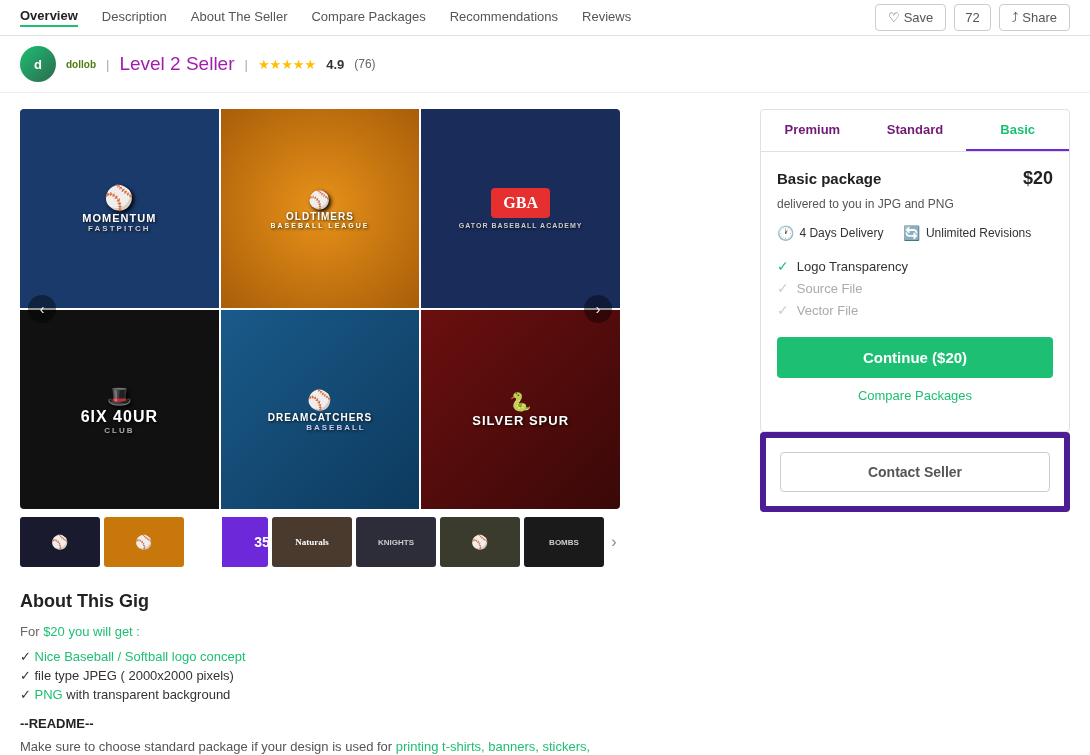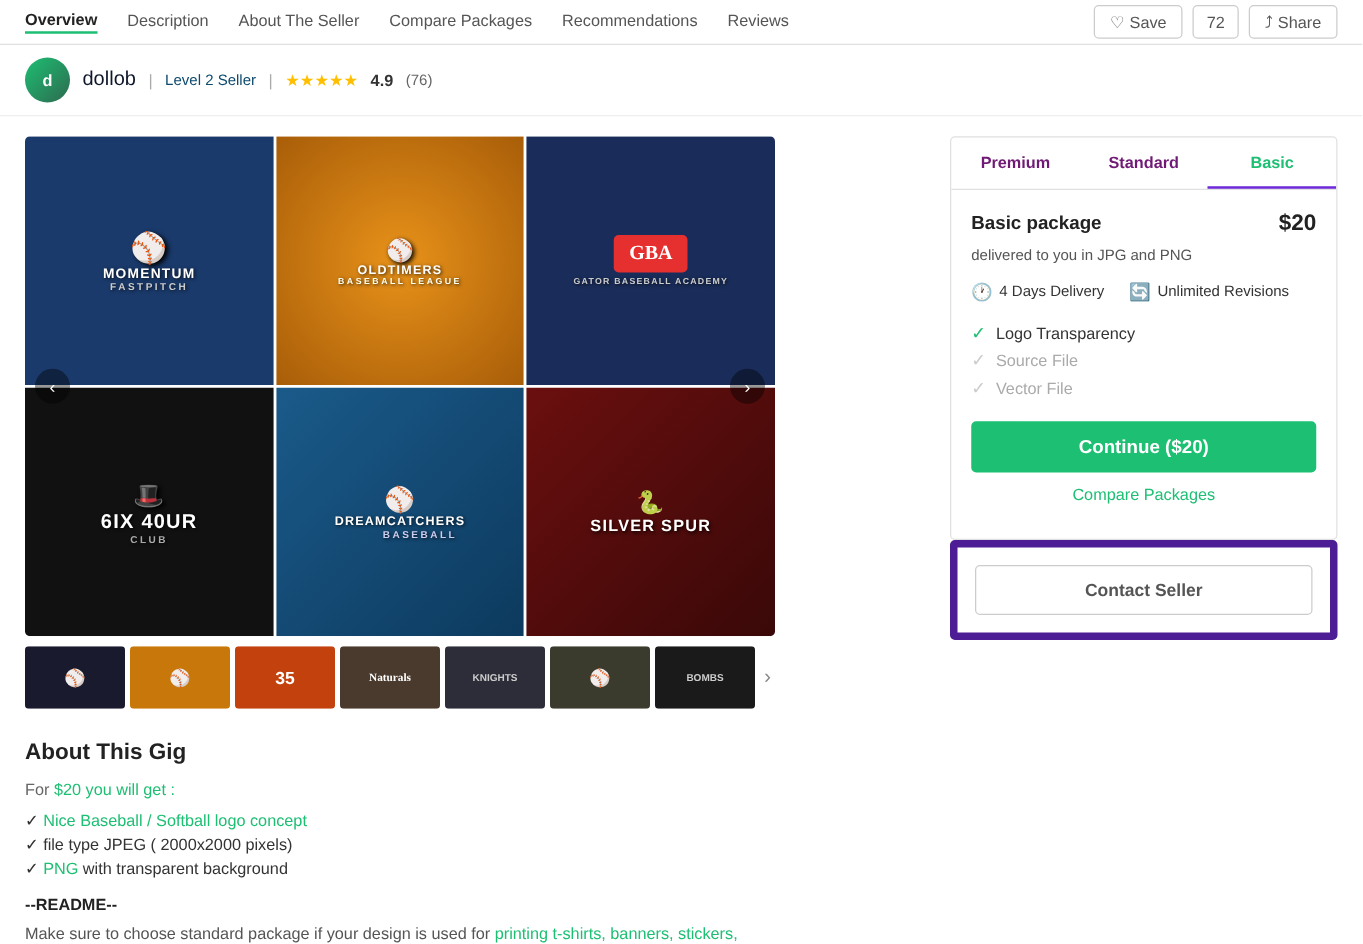--- a/index.html
+++ b/index.html
@@ -67,27 +67,27 @@
       border-radius: 50%;
       background: linear-gradient(135deg, #1dbf73, #2d6a4f);
       display: flex;
       align-items: center;
       justify-content: center;
       color: #fff;
       font-size: 13px;
       font-weight: bold;
     }
     .seller-name {
-      font-weight: 400;
-      color: #0f172a;
-      font-size: 16px;
+      font-weight: 700;
+      color: #4d7c0f;
+      font-size: 10px;
     }
     .seller-level {
-      color: #0c4a6e;
-      font-size: 12px;
+      color: #a21caf;
+      font-size: 19px;
     }
     .stars {
       color: #ffbf00;
       font-size: 13px;
     }
     .rating-val {
       font-weight: 700;
       color: #333;
       font-size: 13px;
     }
@@ -479,21 +479,21 @@
         <div class="thumb-bg" style="background:#1a1a2e;">
           <span style="font-size:14px;">⚾</span>
         </div>
       </div>
       <div class="thumb">
         <div class="thumb-bg" style="background:#c8780a;">
           <span style="font-size:14px;">⚾</span>
         </div>
       </div>
       <div class="thumb">
-        <div class="thumb-bg" style="background:#c2410c;">
+        <div class="thumb-bg" style="background:#6d28d9;margin-left:34px;">
           <span style="font-size:14px; color:#fff; font-weight:bold;">35</span>
         </div>
       </div>
       <div class="thumb">
         <div class="thumb-bg" style="background:#4a3a2e;">
           <span style="font-size:9px; color:#fff; font-weight:bold; font-family:cursive;">Naturals</span>
         </div>
       </div>
       <div class="thumb">
         <div class="thumb-bg" style="background:#2d2d3a;">

